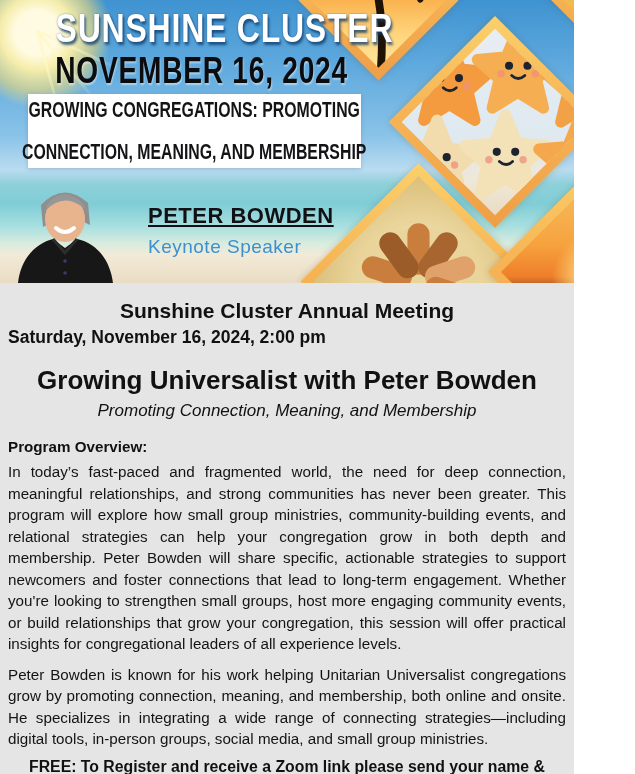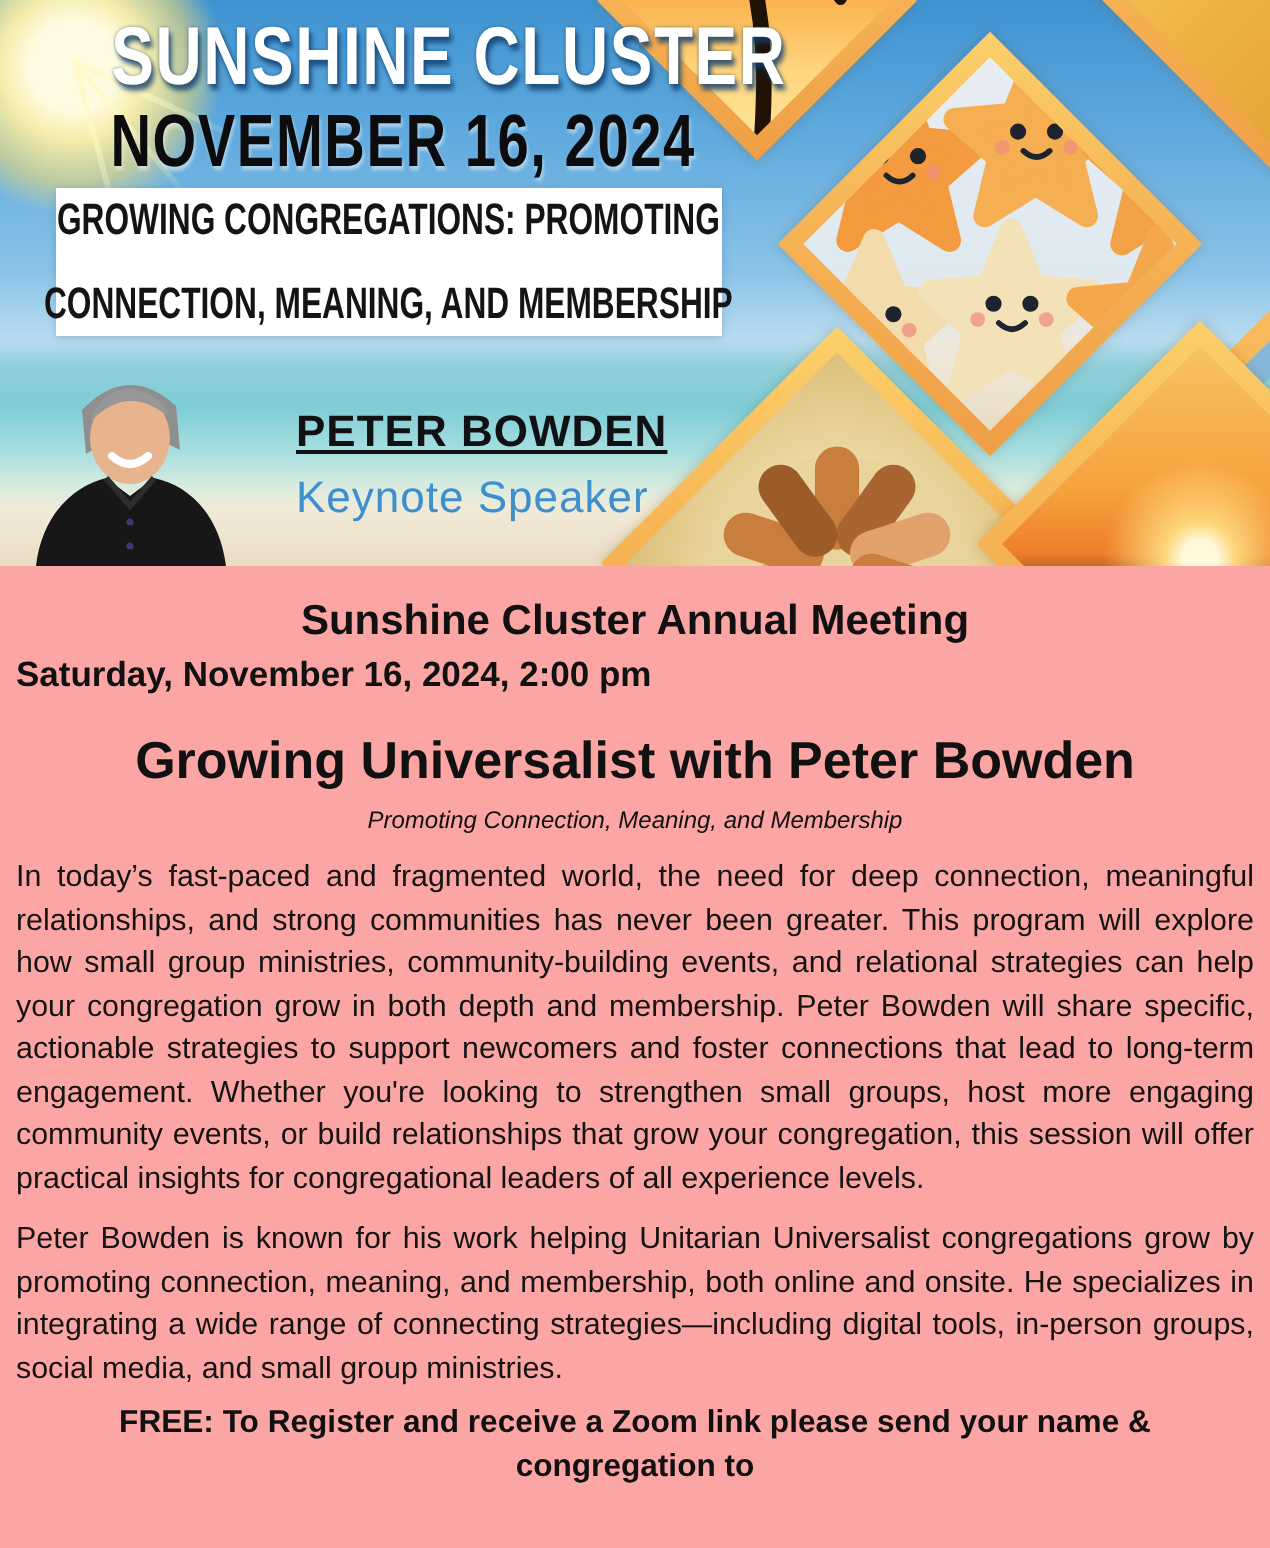--- a/index.html
+++ b/index.html
@@ -1,16 +1,16 @@
 <!DOCTYPE html>
 <html><head>
 <meta charset="utf-8">
 <style>
   html,body{margin:0;padding:0;background:#ffffff;}
-  .page{position:relative;width:635px;height:774px;background:#fca5a5;overflow:hidden;
+  .page{position:relative;width:574px;height:774px;background:#e5e5e5;overflow:hidden;
         font-family:"Liberation Sans", sans-serif;color:#1a1a1a;}
 
   
   .banner{position:relative;width:635px;height:283px;overflow:hidden;
     background:linear-gradient(180deg,#3f93d1 0%,#5da8dd 22%,#8ac3e8 48%,#b9dcf0 60%,
       #8fd0da 65%,#7fcdd6 72%,#a8dfe0 80%,#d8ecdf 86%,#f2ead8 90%,#e9dcc3 100%);}
   .sun{position:absolute;left:-38px;top:-42px;width:150px;height:150px;z-index:1;
     background:radial-gradient(circle at 50% 50%,#fffbe2 0 22px,rgba(255,242,170,.95) 36px,
       rgba(255,224,110,.55) 58px,rgba(255,224,110,0) 75px);}
   .ray{position:absolute;left:36px;top:32px;width:3px;height:92px;z-index:1;
@@ -24,21 +24,21 @@
     text-shadow:1px 2px 2px rgba(255,255,255,.45);display:inline-block;transform:scaleX(.76);white-space:nowrap;}
 
   .subtitle-box{position:absolute;left:28px;top:94px;width:333px;height:74px;background:#ffffff;z-index:5;
     display:flex;flex-direction:column;align-items:center;justify-content:center;
     box-shadow:0 1px 4px rgba(40,80,120,.25);gap:12px;}
   .subtitle-line{font-size:22px;font-weight:bold;color:#141416;line-height:30px;
     display:inline-block;transform:scaleX(.72);white-space:nowrap;}
 
   .speaker-block{position:absolute;left:148px;top:203px;z-index:5;}
   .speaker-name{font-size:22px;font-weight:bold;color:#111114;letter-spacing:.5px;text-decoration:underline;}
-  .speaker-role{font-size:22px;color:#3e8fce;margin-top:7px;letter-spacing:.5px;}
+  .speaker-role{font-size:19px;color:#3e8fce;margin-top:7px;letter-spacing:.5px;}
 
   .speaker-photo{position:absolute;left:4px;bottom:0;width:122px;height:102px;z-index:4;}
 
   
   .diamond{position:absolute;transform:rotate(45deg);overflow:hidden;z-index:3;
     background:linear-gradient(135deg,#fbd06a 0%,#f6b455 45%,#ef9e45 100%);
     box-shadow:0 0 6px rgba(120,70,10,.25);}
   .d-pad{position:absolute;inset:9px;overflow:hidden;}
   .d-photo{position:absolute;left:50%;top:50%;width:165%;height:165%;
     transform:translate(-50%,-50%) rotate(-45deg);}
@@ -50,21 +50,21 @@
   .sunset-bg{background:
     radial-gradient(circle at 50% 53%,#fff8da 0 9px,rgba(255,222,130,.9) 18px,rgba(255,190,90,0) 48px),
     linear-gradient(180deg,#f7c96b 0%,#f6a33e 38%,#ef7e2a 52%,#7a4526 60%,#46352a 76%,#2e241c 100%);}
   .gold-bg{background:linear-gradient(135deg,#f9d96e 0%,#eeb243 45%,#d9952c 100%);}
 
   
   .content{padding:15px 8px 0 8px;}
   .h-meeting{font-size:21px;font-weight:bold;text-align:center;line-height:25px;color:#111;}
   .h-datetime{font-size:17.5px;font-weight:bold;text-align:left;line-height:23px;margin-top:3px;color:#111;}
   .h-program{font-size:26px;font-weight:bold;text-align:center;line-height:31px;margin-top:16px;color:#111;}
-  .h-subtitle{font-size:12px;font-style:italic;text-align:center;line-height:25px;margin-top:2px;color:#111;}
+  .h-subtitle{font-size:17px;font-style:italic;text-align:center;line-height:25px;margin-top:2px;color:#111;}
   .overview-label{font-size:15.2px;font-weight:bold;margin-top:14px;line-height:19px;color:#111;}
   .body-p{font-size:15.2px;line-height:21.5px;text-align:justify;margin:5px 0 0 0;color:#141414;}
   .body-p.second{margin-top:9px;}
   .register-line{font-size:15.8px;font-weight:bold;text-align:center;line-height:22px;margin-top:6px;color:#111;}
 </style>
 </head>
 <body>
 
 <div class="page">
 
@@ -187,19 +187,20 @@
       <div class="speaker-role">Keynote Speaker</div>
     </div>
   </div>
 
   <div class="content">
     <div class="h-meeting">Sunshine Cluster Annual Meeting</div>
     <div class="h-datetime">Saturday, November 16, 2024, 2:00 pm</div>
     <div class="h-program">Growing Universalist with Peter Bowden</div>
     <div class="h-subtitle">Promoting Connection, Meaning, and Membership</div>
 
+    <div class="overview-label">Program Overview:</div>
     <p class="body-p">In today’s fast-paced and fragmented world, the need for deep connection, meaningful relationships, and strong communities has never been greater. This program will explore how small group ministries, community-building events, and relational strategies can help your congregation grow in both depth and membership. Peter Bowden will share specific, actionable strategies to support newcomers and foster connections that lead to long-term engagement.  Whether you're looking to strengthen small groups, host more engaging community events, or build relationships that grow your congregation, this session will offer practical insights for congregational leaders of all experience levels.</p>
     <p class="body-p second">Peter Bowden is known for his work helping Unitarian Universalist congregations grow by promoting connection, meaning, and membership, both online and onsite. He specializes in integrating a wide range of connecting strategies—including digital tools, in-person groups, social media, and small group ministries.</p>
 
     <div class="register-line">FREE: To Register and receive a Zoom link please send your name &amp; congregation to</div>
 
   </div>
 </div>
 
 </body></html>

